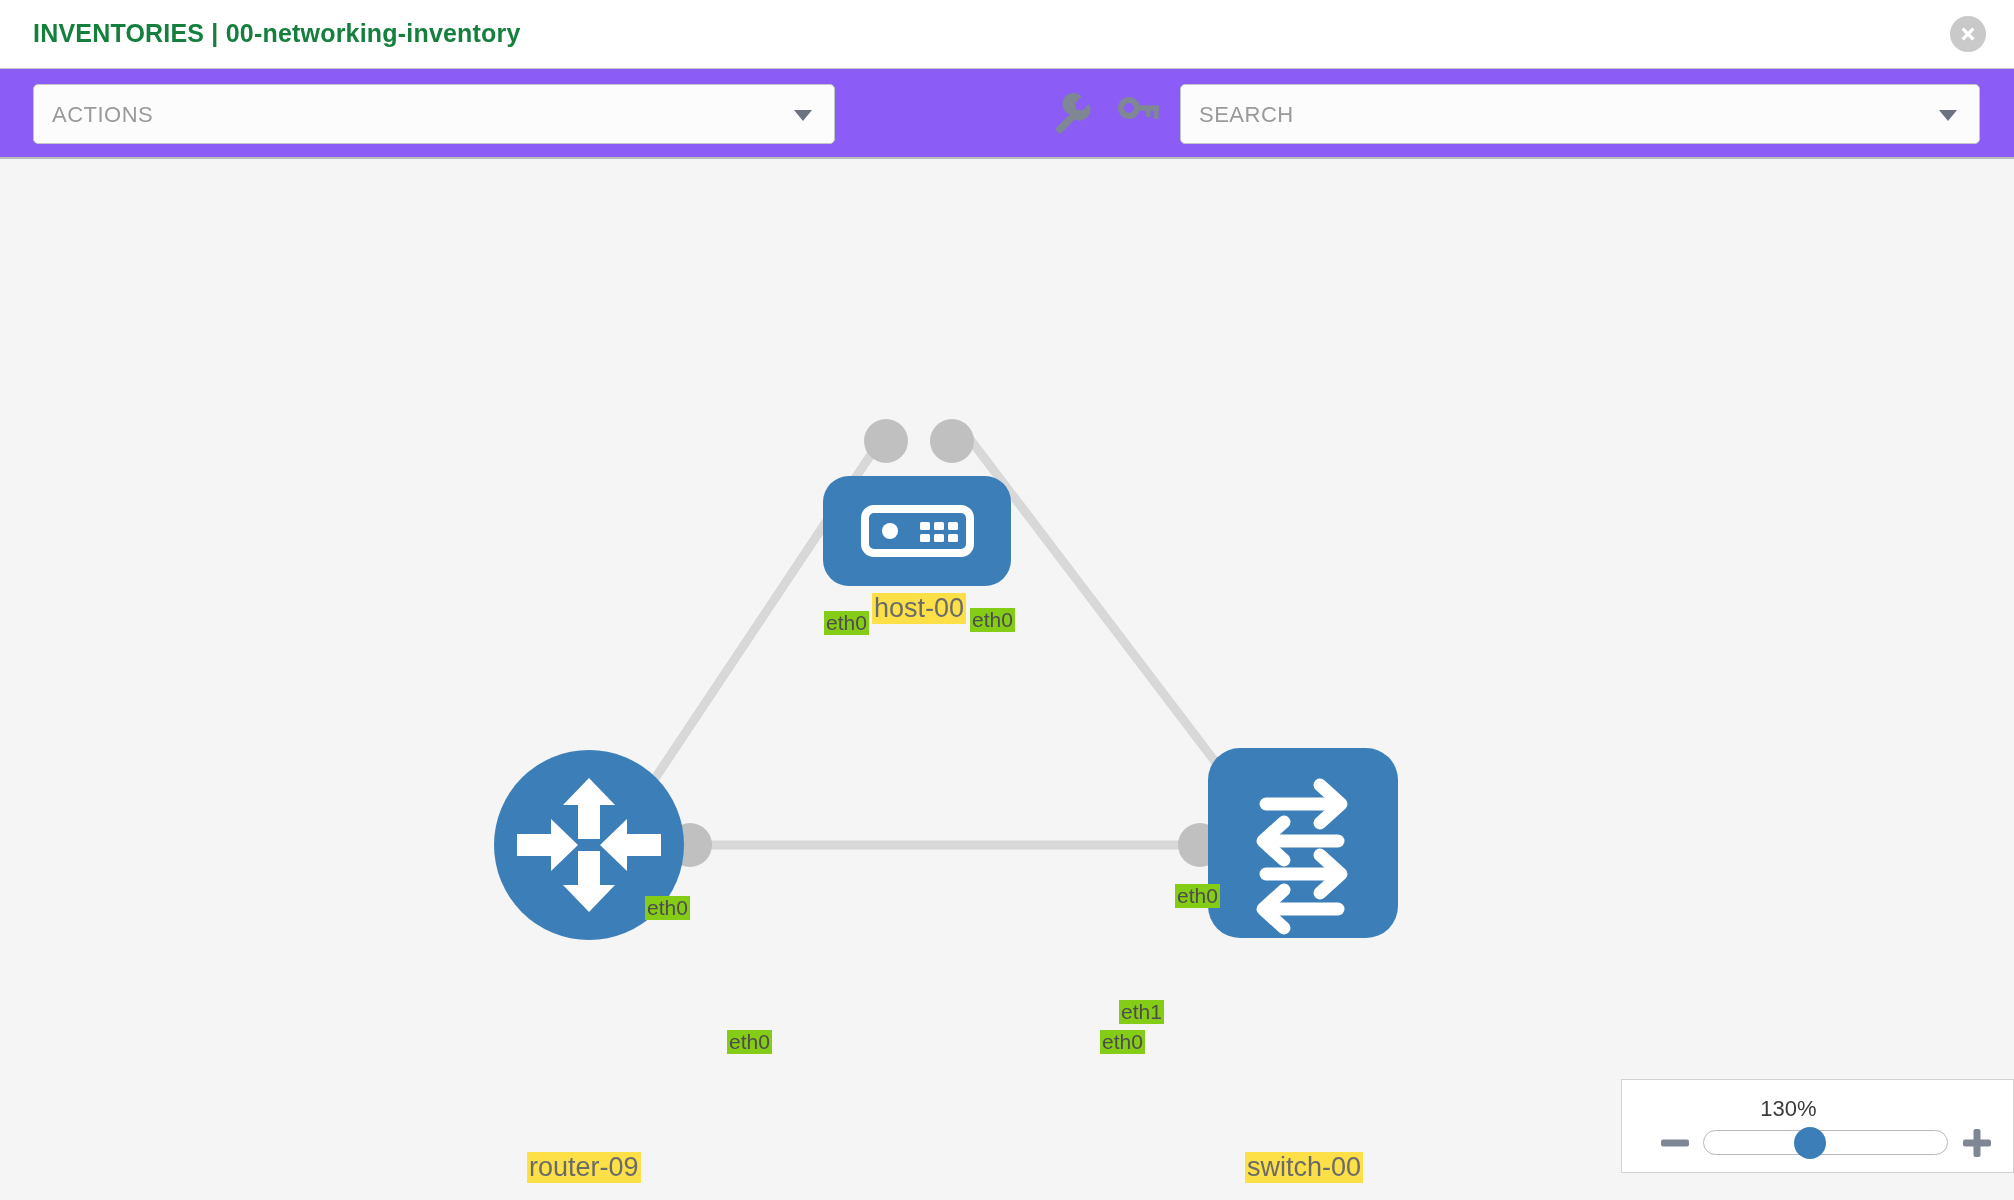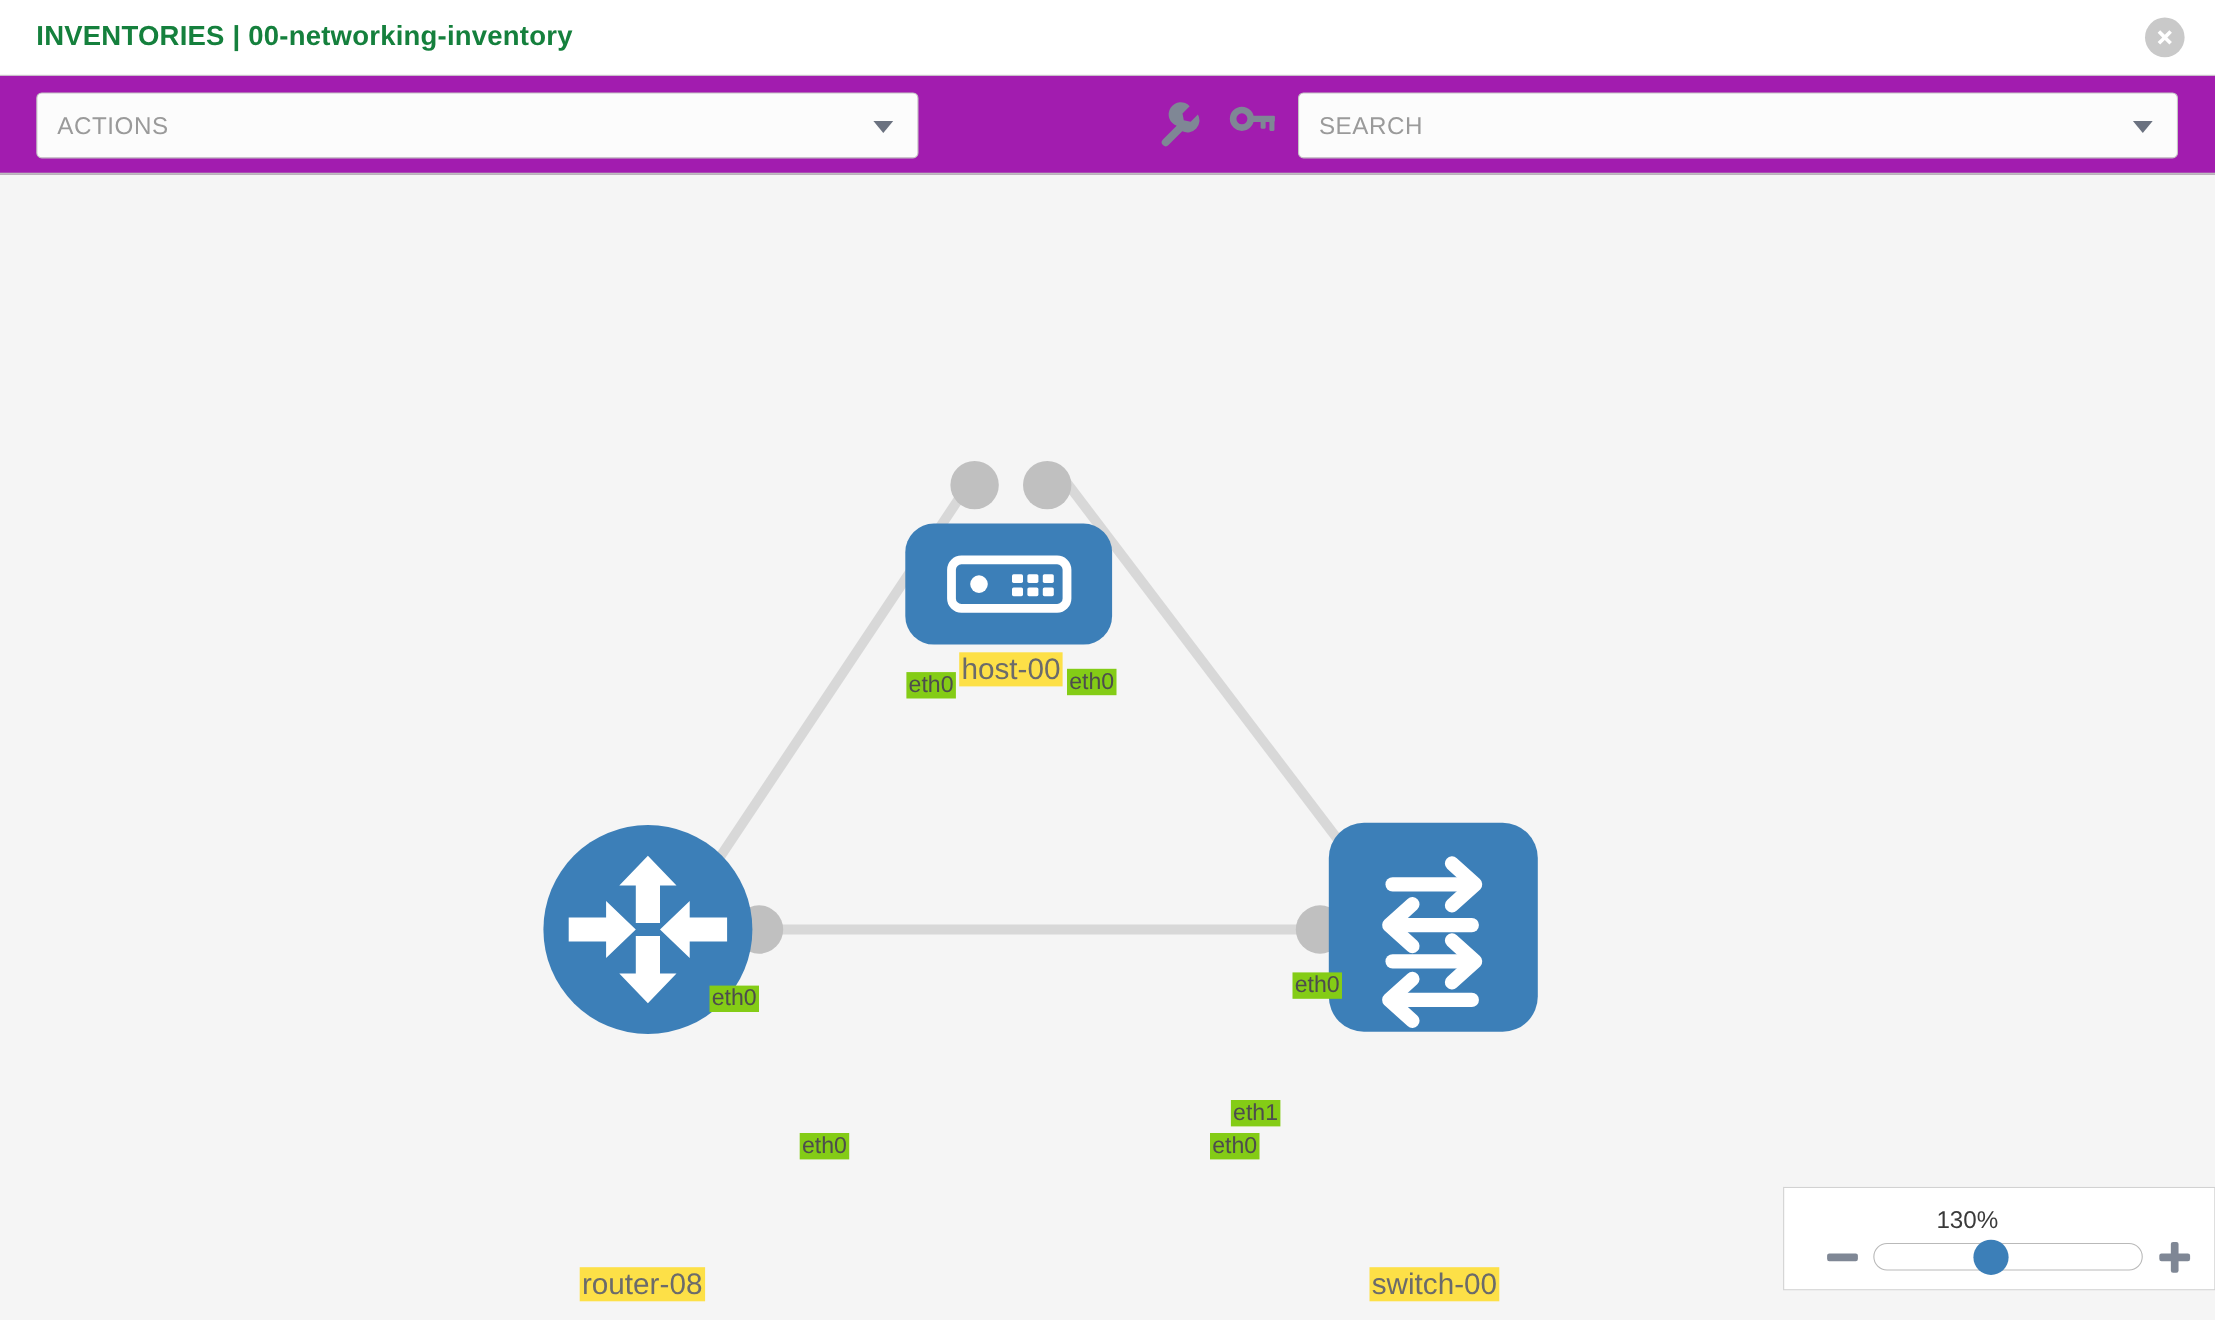--- a/index.html
+++ b/index.html
@@ -25,21 +25,21 @@
   .close-btn {
     position: absolute; right: 28px; top: 16px;
     width: 36px; height: 36px; border-radius: 50%;
     background: #c9c9c9; cursor: pointer;
   }
   .close-btn svg { display: block; }
 
   
   .toolbar {
     position: absolute; left: 0; top: 69px; width: 2014px; height: 90px;
-    background: #a21caf;
+    background: #8b5cf6;
     border-bottom: 2px solid #bdbdbd;
   }
   .actions-select {
     position: absolute; left: 33px; top: 15px;
     width: 802px; height: 60px;
     background: #fcfcfc;
     border: 1px solid #c4c4c4; border-radius: 5px;
     cursor: pointer;
   }
   .actions-select .lbl {
@@ -254,21 +254,21 @@
     <div class="iface-label" style="left:645px; top:735px;">eth0</div>
 
     <div class="iface-label" style="left:1175px; top:723px;">eth0</div>
 
     <div class="iface-label" style="left:727px; top:869px;">eth0</div>
 
     <div class="iface-label" style="left:1100px; top:869px; color:#4d4d4d;">eth0</div>
 
     <div class="iface-label" style="left:1119px; top:839px;">eth1</div>
 
-    <div class="node-label" style="left:527px; top:991px;">router-08</div>
+    <div class="node-label" style="left:527px; top:991px;">router-09</div>
 
     <div class="node-label" style="left:1245px; top:991px;">switch-00</div>
 
     <div class="zoom-panel" style="left:1621px; top:918px;">
       <div class="zoom-value">130%</div>
 
       <div class="zoom-minus">
         <svg width="34" height="34" viewBox="0 0 34 34">
           <rect x="3" y="13.5" width="28" height="7" rx="2" fill="#7f8795"></rect>
         </svg>

